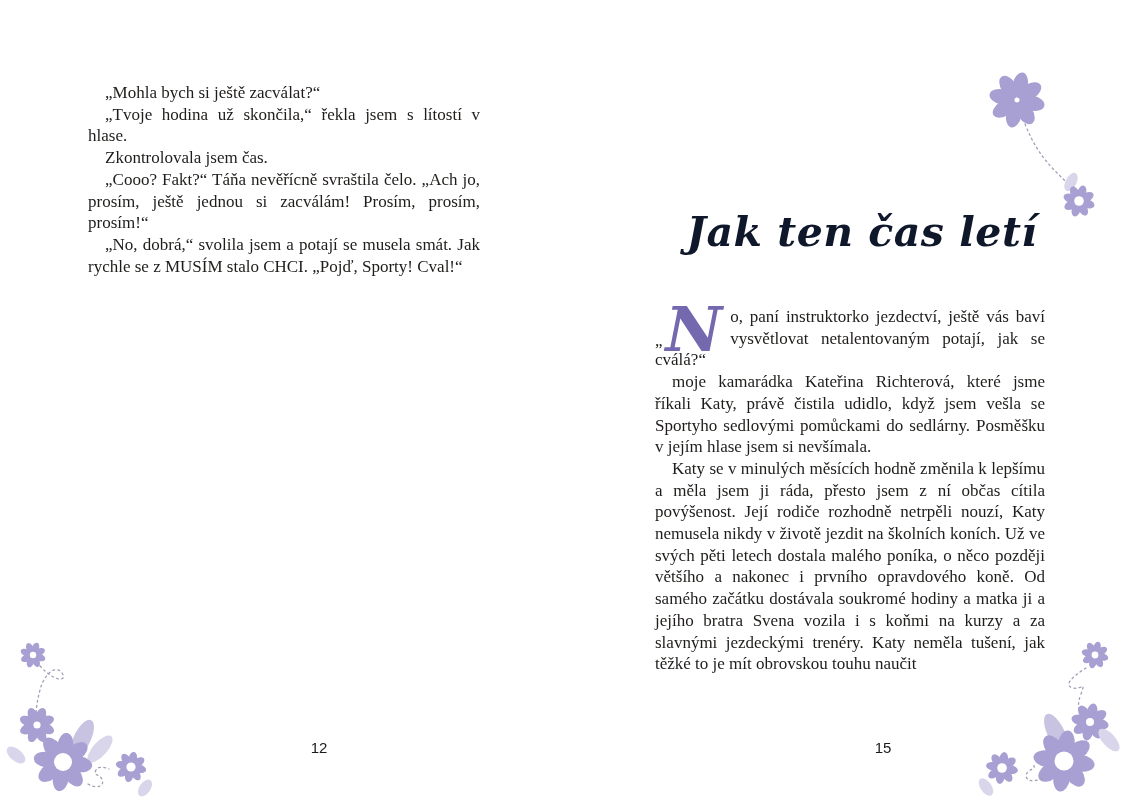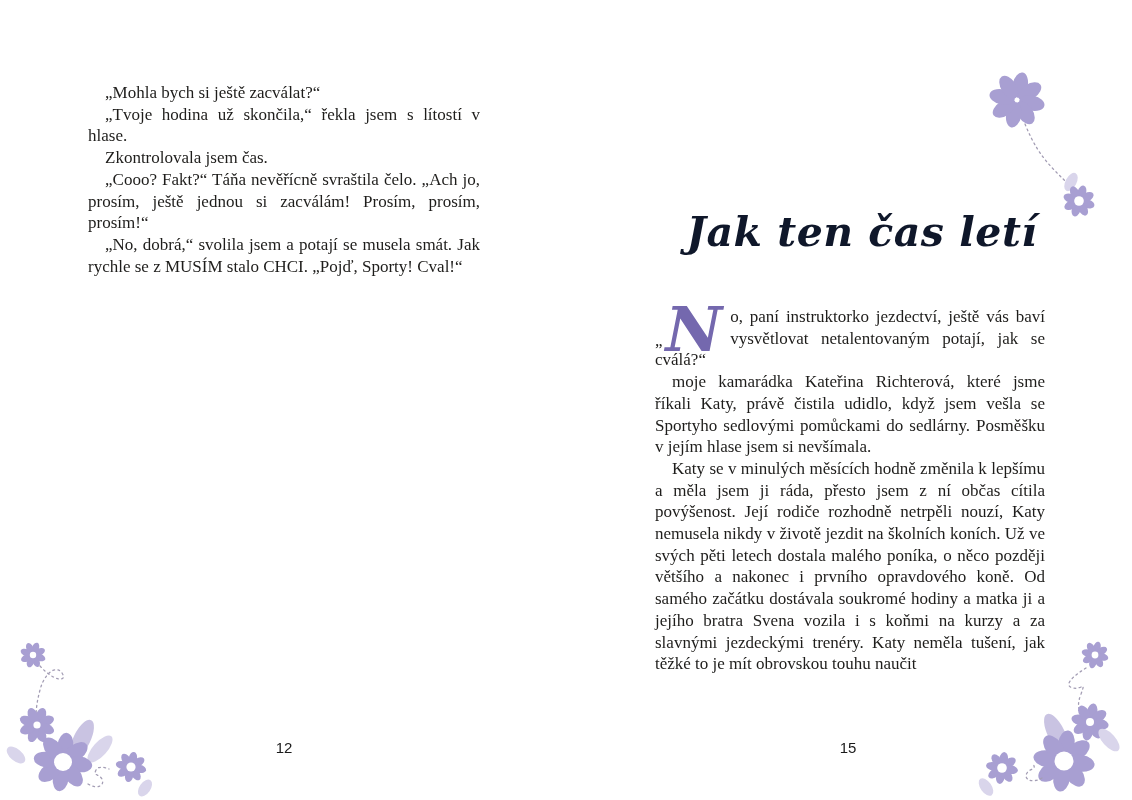--- a/index.html
+++ b/index.html
@@ -56,20 +56,21 @@
     color:#7468ae;
   }
   .page-number{
     position:absolute;
     top:739px;
     width:392px;
     text-align:center;
     font-family:"Liberation Sans", sans-serif;
     font-size:15px;
     color:#1a1a1a;
+    padding-left:35px;
   }
   #pn-left{left:88px;}
   #pn-right{left:653px;width:390px;}
   .deco{position:absolute;pointer-events:none;}
   #deco-tr{left:975px;top:68px;}
   #deco-bl{left:0px;top:628px;}
   #deco-br{left:962px;top:618px;}
 </style>
 </head>
 <body>

